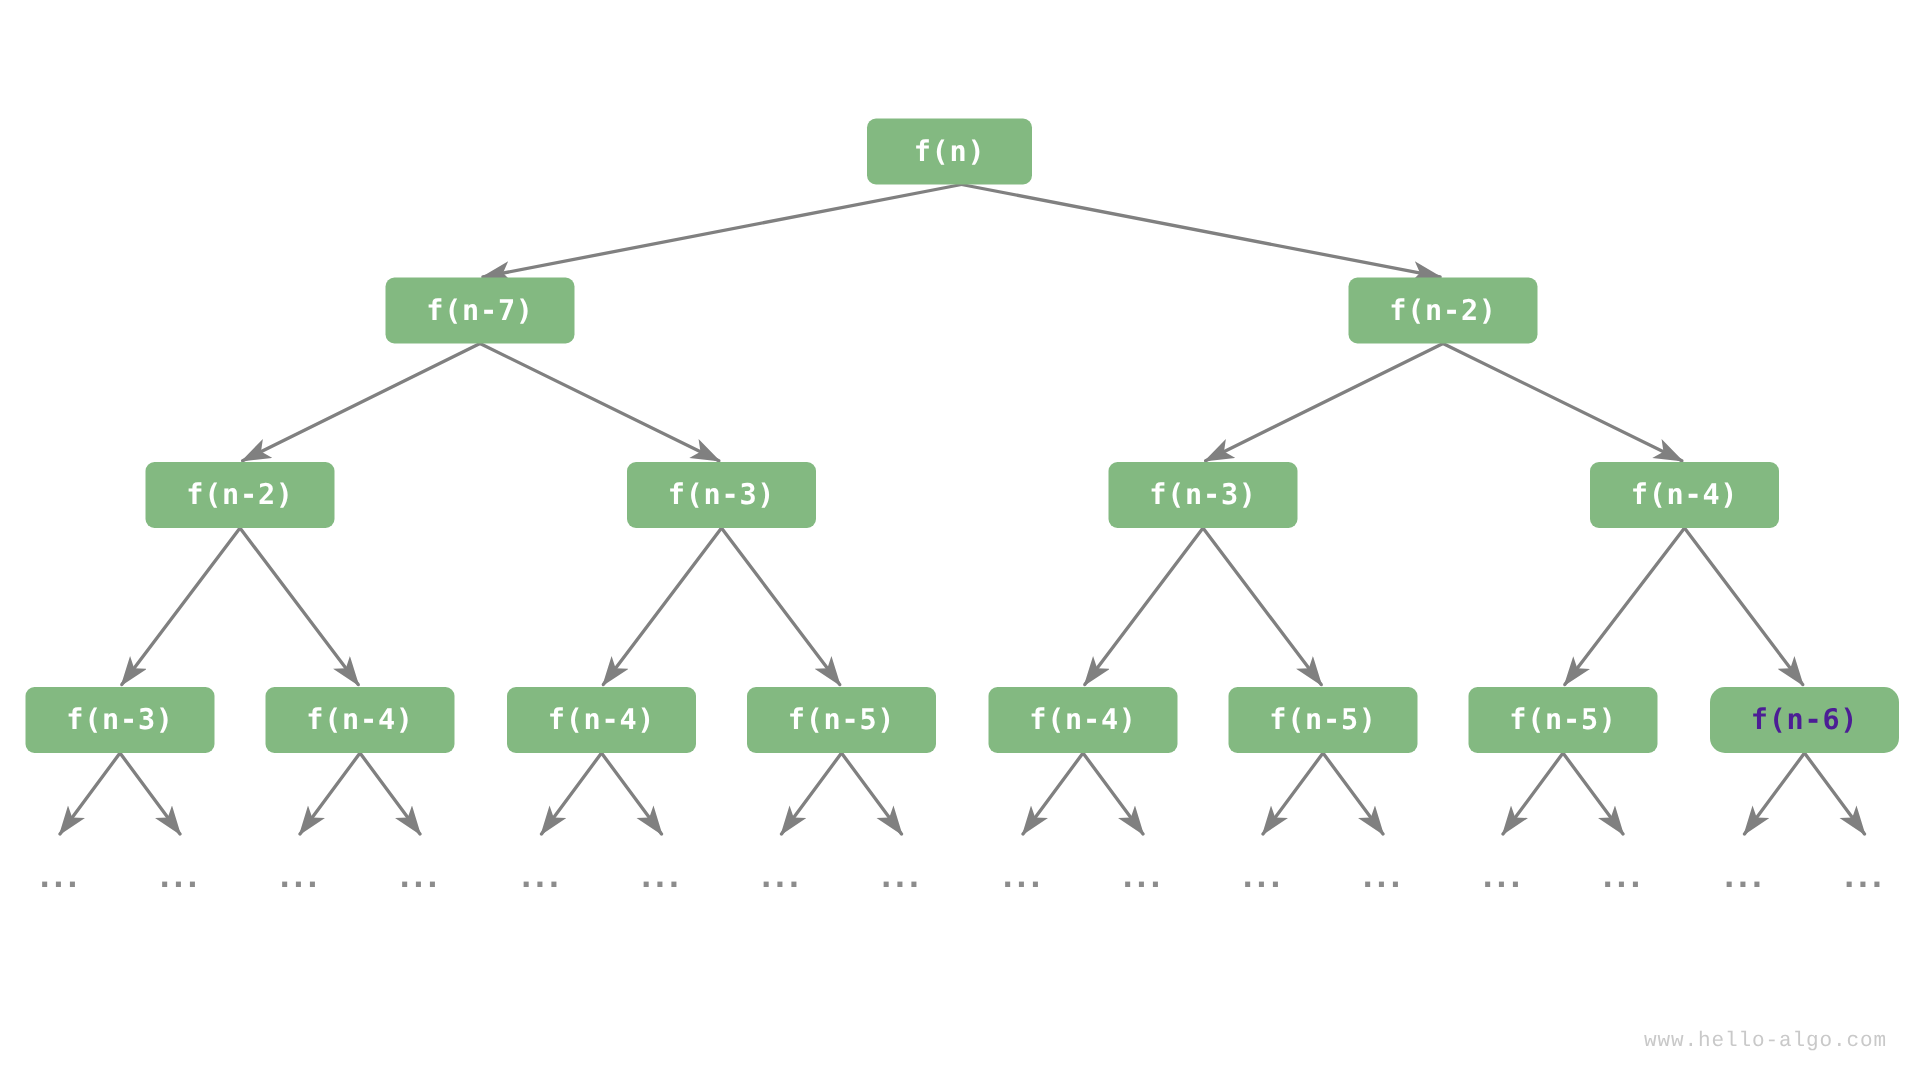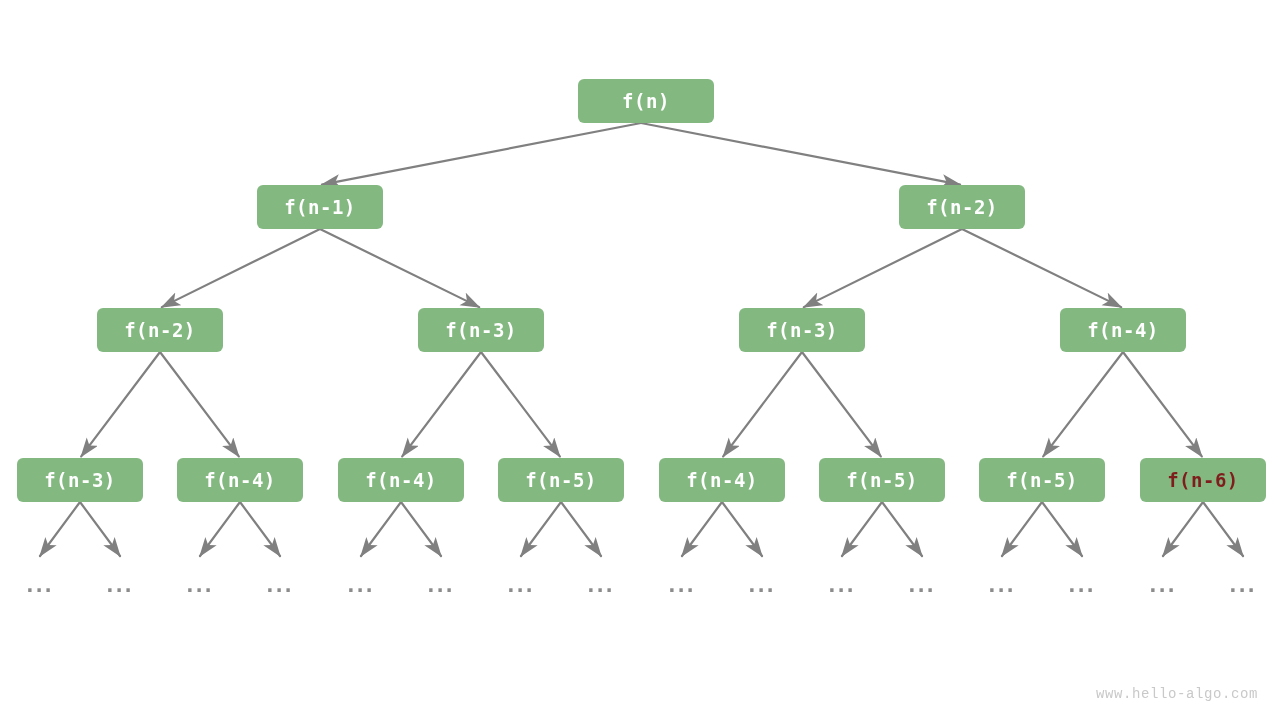--- a/index.html
+++ b/index.html
@@ -107,35 +107,35 @@
         <line x1="722" y1="502" x2="762" y2="556" stroke="#808080" stroke-width="2.2" stroke-linecap="round" marker-end="url(#arrowhead)"></line>
         <line x1="882" y1="502" x2="842" y2="556" stroke="#808080" stroke-width="2.2" stroke-linecap="round" marker-end="url(#arrowhead)"></line>
         <line x1="882" y1="502" x2="922" y2="556" stroke="#808080" stroke-width="2.2" stroke-linecap="round" marker-end="url(#arrowhead)"></line>
         <line x1="1042" y1="502" x2="1002" y2="556" stroke="#808080" stroke-width="2.2" stroke-linecap="round" marker-end="url(#arrowhead)"></line>
         <line x1="1042" y1="502" x2="1082" y2="556" stroke="#808080" stroke-width="2.2" stroke-linecap="round" marker-end="url(#arrowhead)"></line>
         <line x1="1203" y1="502" x2="1163" y2="556" stroke="#808080" stroke-width="2.2" stroke-linecap="round" marker-end="url(#arrowhead)"></line>
         <line x1="1203" y1="502" x2="1243" y2="556" stroke="#808080" stroke-width="2.2" stroke-linecap="round" marker-end="url(#arrowhead)"></line>
       </g>
   </svg>
   <div id="nodes">
-      <div class="node" style="left: 578px; top: 79px; width: 136px; height: 44px; background: rgb(131, 185, 129); color: rgb(255, 255, 255);">f(n)</div>
-      <div class="node" style="left: 257px; top: 185px; width: 126px; height: 44px; background: rgb(131, 185, 129); color: rgb(255, 255, 255);">f(n-1)</div>
+      <div class="node" style="left: 578px; top: 79px; width: 110px; height: 44px; background: rgb(131, 185, 129); color: rgb(255, 255, 255);">f(n)</div>
+      <div class="node" style="left: 257px; top: 185px; width: 126px; height: 44px; background: rgb(131, 185, 129); color: rgb(255, 255, 255);">f(n-7)</div>
       <div class="node" style="left: 899px; top: 185px; width: 126px; height: 44px; background: rgb(131, 185, 129); color: rgb(255, 255, 255);">f(n-2)</div>
       <div class="node" style="left: 97px; top: 308px; width: 126px; height: 44px; background: rgb(131, 185, 129); color: rgb(255, 255, 255);">f(n-2)</div>
       <div class="node" style="left: 418px; top: 308px; width: 126px; height: 44px; background: rgb(131, 185, 129); color: rgb(255, 255, 255);">f(n-3)</div>
       <div class="node" style="left: 739px; top: 308px; width: 126px; height: 44px; background: rgb(131, 185, 129); color: rgb(255, 255, 255);">f(n-3)</div>
       <div class="node" style="left: 1060px; top: 308px; width: 126px; height: 44px; background: rgb(131, 185, 129); color: rgb(255, 255, 255);">f(n-4)</div>
       <div class="node" style="left: 17px; top: 458px; width: 126px; height: 44px; background: rgb(131, 185, 129); color: rgb(255, 255, 255);">f(n-3)</div>
       <div class="node" style="left: 177px; top: 458px; width: 126px; height: 44px; background: rgb(131, 185, 129); color: rgb(255, 255, 255);">f(n-4)</div>
       <div class="node" style="left: 338px; top: 458px; width: 126px; height: 44px; background: rgb(131, 185, 129); color: rgb(255, 255, 255);">f(n-4)</div>
       <div class="node" style="left: 498px; top: 458px; width: 126px; height: 44px; background: rgb(131, 185, 129); color: rgb(255, 255, 255);">f(n-5)</div>
       <div class="node" style="left: 659px; top: 458px; width: 126px; height: 44px; background: rgb(131, 185, 129); color: rgb(255, 255, 255);">f(n-4)</div>
       <div class="node" style="left: 819px; top: 458px; width: 126px; height: 44px; background: rgb(131, 185, 129); color: rgb(255, 255, 255);">f(n-5)</div>
       <div class="node" style="left: 979px; top: 458px; width: 126px; height: 44px; background: rgb(131, 185, 129); color: rgb(255, 255, 255);">f(n-5)</div>
-      <div class="node" style="left: 1140px; top: 458px; width: 126px; height: 44px; background: rgb(131, 185, 129); color: #7f1d1d;">f(n-6)</div>
+      <div class="node" style="left: 1140px; top: 458px; width: 126px; height: 44px; background: rgb(131, 185, 129); color: #4c1d95; border-radius: 10px;">f(n-6)</div>
     </div>
   <div id="ellipses">
       <div class="ellipsis" style="left: 40px; top: 585px; color: rgb(140, 140, 140);">...</div>
       <div class="ellipsis" style="left: 120px; top: 585px; color: rgb(140, 140, 140);">...</div>
       <div class="ellipsis" style="left: 200px; top: 585px; color: rgb(140, 140, 140);">...</div>
       <div class="ellipsis" style="left: 280px; top: 585px; color: rgb(140, 140, 140);">...</div>
       <div class="ellipsis" style="left: 361px; top: 585px; color: rgb(140, 140, 140);">...</div>
       <div class="ellipsis" style="left: 441px; top: 585px; color: rgb(140, 140, 140);">...</div>
       <div class="ellipsis" style="left: 521px; top: 585px; color: rgb(140, 140, 140);">...</div>
       <div class="ellipsis" style="left: 601px; top: 585px; color: rgb(140, 140, 140);">...</div>

